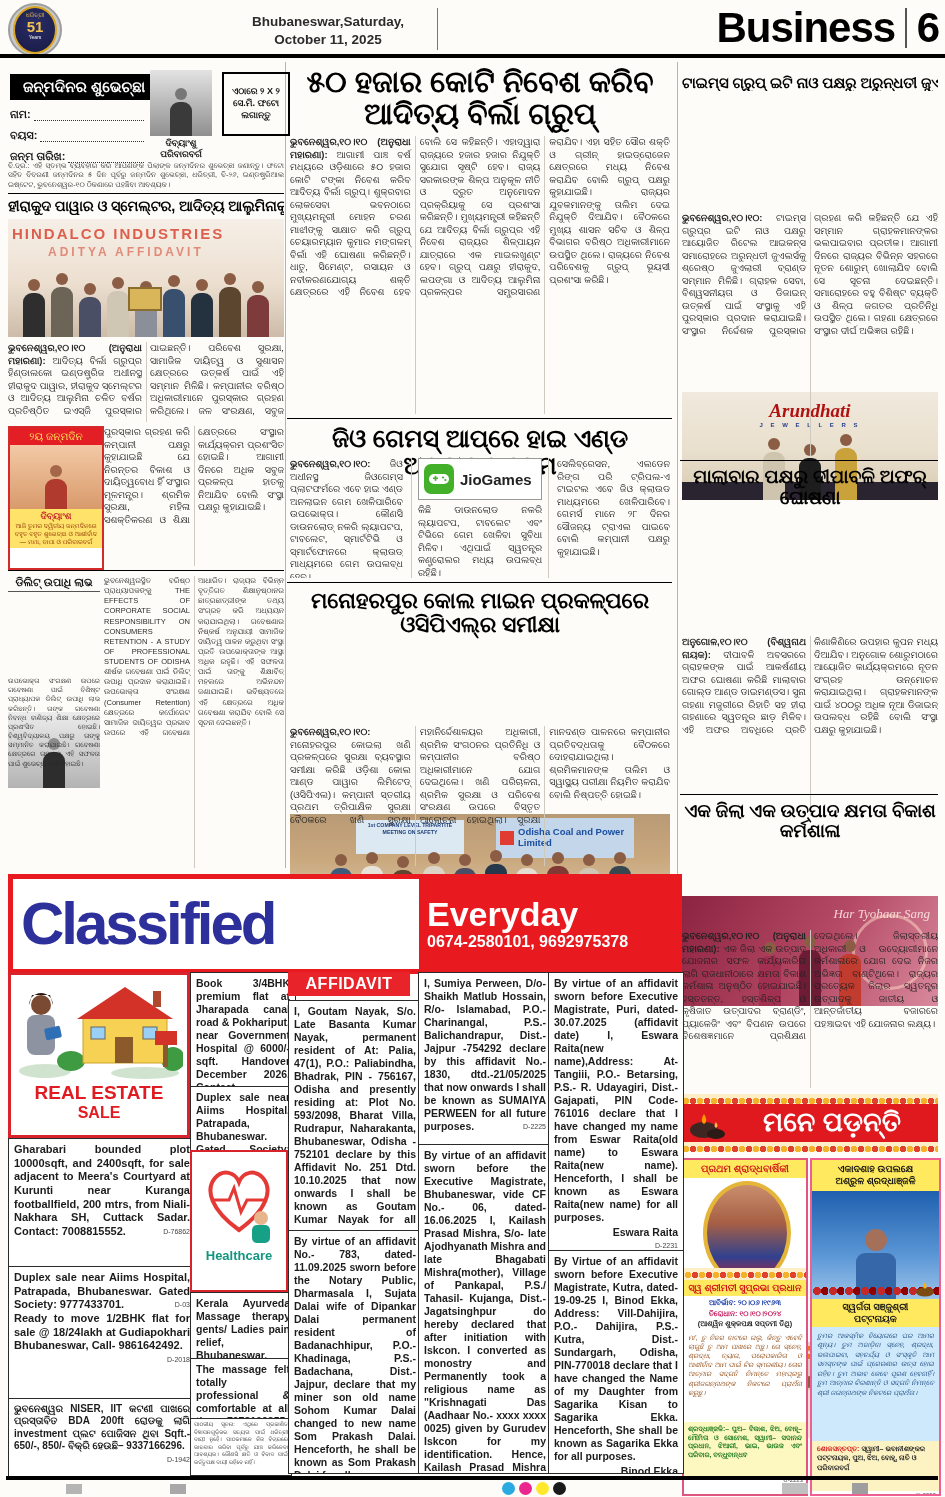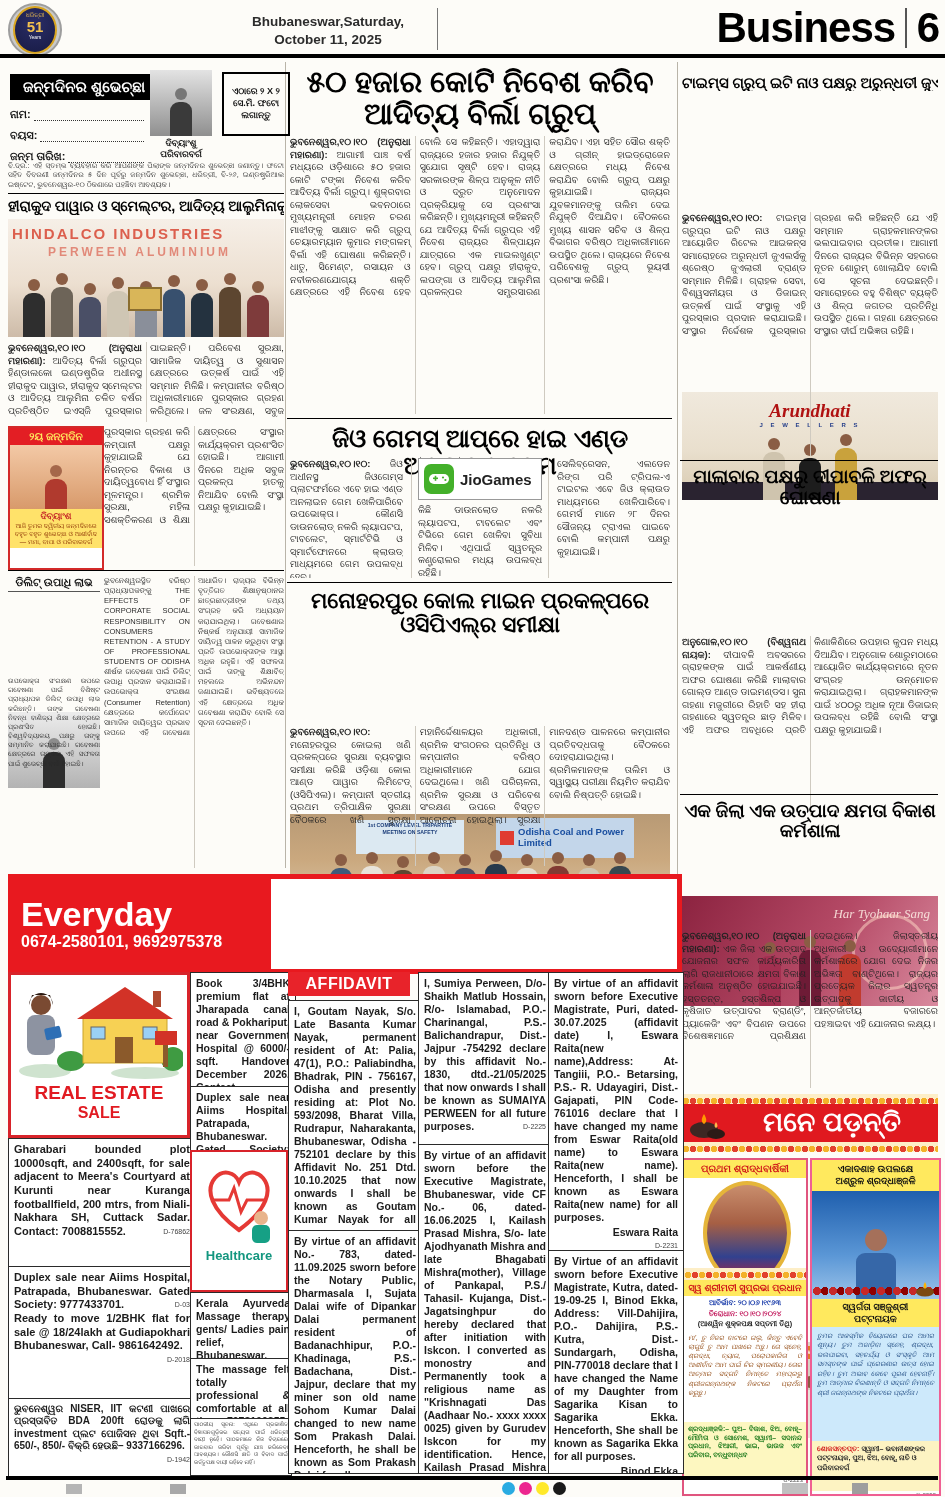--- a/index.html
+++ b/index.html
@@ -94,21 +94,21 @@
       <div>ପରିବାରବର୍ଗ</div>
     </div>
     <div style="position:absolute;left:214px;top:10px;width:60px;height:56px;border:2px solid #000;font-size:9px;font-weight:bold;text-align:center;display:flex;align-items:center;padding:2px;line-height:1.3;">ଏଠାରେ ୨ X ୨ ସେ.ମି. ଫଟୋ ଲଗାନ୍ତୁ</div>
     <div style="position:absolute;left:0;top:99px;width:276px;font-size:7.3px;line-height:1.3;text-align:justify;color:#333;">ବି.ଦ୍ର.: ଏହି ସ୍ତମ୍ଭ ବ୍ୟବହାର କରି ଆପଣଙ୍କ ପିଲାଙ୍କ ଜନ୍ମଦିନର ଶୁଭେଚ୍ଛା ଜଣାନ୍ତୁ। ଫଟୋ ସହିତ ବିବରଣୀ ଜନ୍ମଦିନର ୫ ଦିନ ପୂର୍ବରୁ ଜନ୍ମଦିନ ଶୁଭେଚ୍ଛା, ଧରିତ୍ରୀ, ବି-୨୬, ଇଣ୍ଡଷ୍ଟ୍ରିଆଲ ଇଷ୍ଟେଟ, ଭୁବନେଶ୍ୱର-୧୦ ଠିକଣାରେ ପହଞ୍ଚିବା ଆବଶ୍ୟକ।</div>
   </div>
   <div class="abs rule" style="left:8px;top:193px;width:276px;height:1px;"></div>
 
   <div class="abs hl" style="left:8px;top:199px;width:276px;font-size:14.5px;white-space:nowrap;overflow:hidden;">ହୀରାକୁଦ ପାୱାର ଓ ସ୍ମେଲ୍ଟର, ଆଦିତ୍ୟ ଆଲୁମିନାକୁ ଇଏସ୍‌ଜି ପୁରସ୍କାର</div>
   <div class="abs photo" style="left:8px;top:219px;width:276px;height:118px;background:linear-gradient(180deg,#f6efe7 0%,#ecdfd0 55%,#cdbba8 100%);">
     <div style="position:absolute;left:4px;top:6px;width:268px;font-weight:800;font-size:15px;letter-spacing:2px;color:rgba(214,60,40,.8);white-space:nowrap;overflow:hidden;">HINDALCO INDUSTRIES</div>
-    <div style="position:absolute;left:40px;top:26px;width:220px;font-weight:800;font-size:12px;letter-spacing:3px;color:rgba(214,60,40,.55);white-space:nowrap;overflow:hidden;">PERWEEN ALUMINIUM</div>
+    <div style="position:absolute;left:40px;top:26px;width:220px;font-weight:800;font-size:12px;letter-spacing:3px;color:rgba(214,60,40,.55);white-space:nowrap;overflow:hidden;">ADITYA AFFIDAVIT</div>
     <div class="people">
       <span class="person" style="--s:#2e2e2e;">
           <i></i>
           <b style="height:44px;"></b>
         </span>
       <span class="person" style="--s:#6d6458;">
           <i></i>
           <b style="height:50px;"></b>
         </span>
       <span class="person" style="--s:#4a4f66;">
@@ -140,21 +140,21 @@
           <b style="height:42px;"></b>
         </span>
     </div>
     <div style="position:absolute;left:120px;bottom:26px;width:30px;height:20px;background:#d9b659;border:2px solid #8a6d2f;"></div>
   </div>
   <div class="abs bt c2" style="left:8px;top:342px;width:276px;height:80px;">
     <p style="margin:0;"><span class="dl">ଭୁବନେଶ୍ୱର,୧୦।୧୦ (ଅନୁରାଧା ମହାରଣା):</span> <span>ଆଦିତ୍ୟ ବିର୍ଲା ଗ୍ରୁପ୍‌ର ହିଣ୍ଡାଲକୋ ଇଣ୍ଡଷ୍ଟ୍ରିଜ ଅଧୀନସ୍ଥ ହୀରାକୁଦ ପାୱାର, ହୀରାକୁଦ ସ୍ମେଲ୍ଟର ଓ ଆଦିତ୍ୟ ଆଲୁମିନା ଚଳିତ ବର୍ଷର ପ୍ରତିଷ୍ଠିତ ଇଏସ୍‌ଜି ପୁରସ୍କାର ପାଇଛନ୍ତି। ପରିବେଶ ସୁରକ୍ଷା, ସାମାଜିକ ଦାୟିତ୍ୱ ଓ ସୁଶାସନ କ୍ଷେତ୍ରରେ ଉତ୍କର୍ଷ ପାଇଁ ଏହି ସମ୍ମାନ ମିଳିଛି। କମ୍ପାନୀର ବରିଷ୍ଠ ଅଧିକାରୀମାନେ ପୁରସ୍କାର ଗ୍ରହଣ କରିଥିଲେ। ଜଳ ସଂରକ୍ଷଣ, ସବୁଜ ଶକ୍ତି ଓ ସମ୍ପ୍ରଦାୟ ବିକାଶ କାର୍ଯ୍ୟକ୍ରମ ପାଇଁ ସଂସ୍ଥା ପ୍ରଶଂସିତ ହୋଇଛି।</span></p>
   </div>
 
   <div class="abs" style="left:8px;top:426px;width:92px;height:140px;border:2px solid #d32a2a;background:#fff;overflow:hidden;">
-    <div style="background:#e31e24;color:#ffe95e;font-weight:bold;font-size:10.5px;text-align:center;padding:2px 0;">୨ୟ ଜନ୍ମଦିନ</div>
+    <div style="background:#e31e24;color:#ffe95e;font-weight:normal;font-size:10.5px;text-align:center;padding:2px 0;">୨ୟ ଜନ୍ମଦିନ</div>
     <div class="photo" style="height:64px;background:linear-gradient(180deg,#f3c9a6,#d89a6b);">
       <div class="people">
           <span class="person" style="--s:#b03a2e;">
             <i style="background:#a5674a;"></i>
             <b style="height:30px;"></b>
           </span>
         </div>
     </div>
     <div style="background:#ffe26a;padding:2px 3px;text-align:center;">
       <div style="color:#c62828;font-weight:bold;font-size:9px;">ଦିବ୍ୟାଂଶ</div>
@@ -388,20 +388,23 @@
     <div class="ybar" style="color:#111;font-size:9.5px;padding:2px 15px;">ସ୍ୱର୍ଗତା ସଞ୍ଜୁଶ୍ରୀ ପଟ୍ଟନାୟକ</div>
     <div style="background:#cde9fb;color:#14407a;font-size:6.8px;line-height:1.4;padding:4px 5px;height:106px;overflow:hidden;font-style:italic;text-align:justify;">ତୁମର ଆକସ୍ମିକ ବିୟୋଗରେ ଘର ଆମର ଶୂନ୍ୟ। ତୁମ ଅଜାଡ଼ିବା ସ୍ନେହ, ଶ୍ରଦ୍ଧା, ଭଲପାଇବା, ସହଚର୍ଯ୍ୟ ଓ ସଂସ୍କୃତି ଆମ ସମସ୍ତଙ୍କ ପାଇଁ ପ୍ରେରଣାର ଉତ୍ସ ହୋଇ ରହିବ। ତୁମ ଅଭାବ କେବେ ପୂରଣ ହେବନାହିଁ। ତୁମ ଆତ୍ମାର ଚିରଶାନ୍ତି ଓ ସଦ୍‌ଗତି ନିମନ୍ତେ ଶ୍ରୀ ଜଗନ୍ନାଥଙ୍କ ନିକଟରେ ପ୍ରାର୍ଥନା।</div>
     <div style="background:#fdf3c2;font-size:7px;line-height:1.35;padding:3px 5px;height:44px;overflow:hidden;">
       <span style="color:#d01818;font-weight:bold;">ଶୋକସନ୍ତପ୍ତ:</span>
       <span style="font-weight:bold;color:#222;">ସ୍ୱାମୀ– ଭବାନୀଶଙ୍କର ପଟ୍ଟନାୟକ, ପୁଅ, ଝିଅ, ବୋହୂ, ନାତି ଓ ପରିବାରବର୍ଗ</span>
     </div>
     <div style="text-align:right;font-size:6px;color:#555;padding:1px 3px;">ଘ-9999</div>
   </div>
 
   <div class="abs" style="left:8px;top:874px;width:664px;height:90px;border:5px solid #e8191f;background:#fff;display:flex;">
+    <div style="flex:1;display:flex;align-items:center;padding-left:8px;">
+      <span style="font-size:60px;font-weight:800;letter-spacing:-3px;color:#2d2f9b;line-height:1;">Classified</span>
+    </div>
     <div style="width:250px;background:#e8191f;color:#fff;display:flex;flex-direction:column;justify-content:center;padding-left:8px;">
       <span style="font-size:34px;font-weight:800;line-height:1.05;">Everyday</span>
       <span style="font-size:16px;font-weight:800;">0674-2580101, 9692975378</span>
     </div>
   </div>
 
   <div class="abs" style="left:8px;top:972px;width:176px;height:160px;border:3px solid #d8232a;background:#fff;text-align:center;overflow:hidden;">
     <svg width="168" height="104" viewBox="0 0 168 104">
       <ellipse cx="30" cy="96" rx="26" ry="7" fill="#cfe3cf"></ellipse>
       <ellipse cx="130" cy="98" rx="34" ry="6" fill="#cfe3cf"></ellipse>

